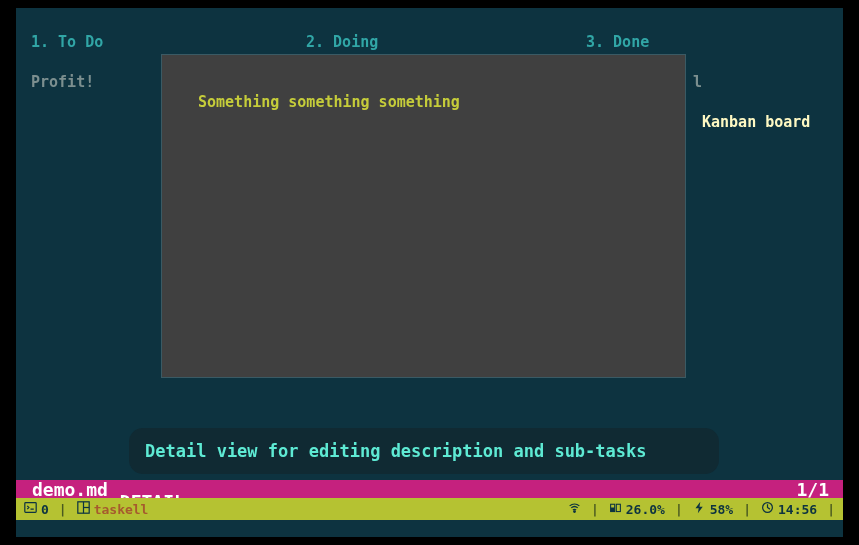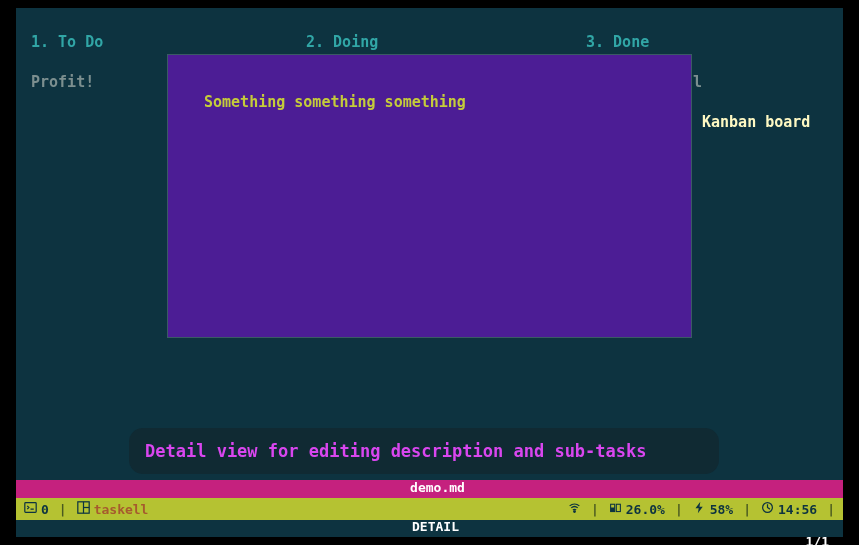--- a/index.html
+++ b/index.html
@@ -29,47 +29,47 @@
   .task-letter-right {
     position: absolute; left: 677px; top: 65px;
     color: #7c8f8f;
   }
   .task-right2 {
     position: absolute; left: 686px; top: 105px;
     color: #fef9c3;
   }
   .detail-box {
     position: absolute;
-    left: 151px; top: 46px;
-    width: 525px; height: 284px;
+    left: 145px; top: 46px;
+    width: 525px; height: 324px;
     border: 1px solid #3a5a64;
-    background: #4c1d95;
+    background: #404040;
     padding: 38px 36px;
   }
   .detail-title { color: #c5cc3a; margin-bottom: 40px; }
   .detail-desc { color: #7c8f8f; margin-bottom: 40px; }
   .detail-sub  { color: #7c8f8f; }
 
   .caption-pill {
     position: absolute;
     left: 113px; top: 420px;
     width: 590px; height: 46px;
     background: #102a33;
     border-radius: 14px;
     display: flex; align-items: center; padding-left: 16px;
-    color: #d946ef;
+    color: #5eead4;
     font-size: 17px;
   }
 
   .statusbar1 {
     position: absolute; left: 0; right: 0;
     top: 472px; height: 18px;
     background: #c5217e;
-    color: #fff; font-size: 13px;
-    display: flex; align-items: center; flex-direction: column;
+    color: #fff; font-size: 18px;
+    display: flex; align-items: center;
   }
   .statusbar1 .fname { margin-left: 16px; color: #fff; }
   .statusbar1 .mode  { margin-left: 12px; color: #fff; margin-top: 24px; }
   .statusbar1 .pos   { margin-left: auto; margin-right: 14px; color: #fff; }
 
   .statusbar2 {
     position: absolute; left: 0; right: 0;
     top: 490px; height: 22px;
     background: #b5c232;
     color: #0d3340;

